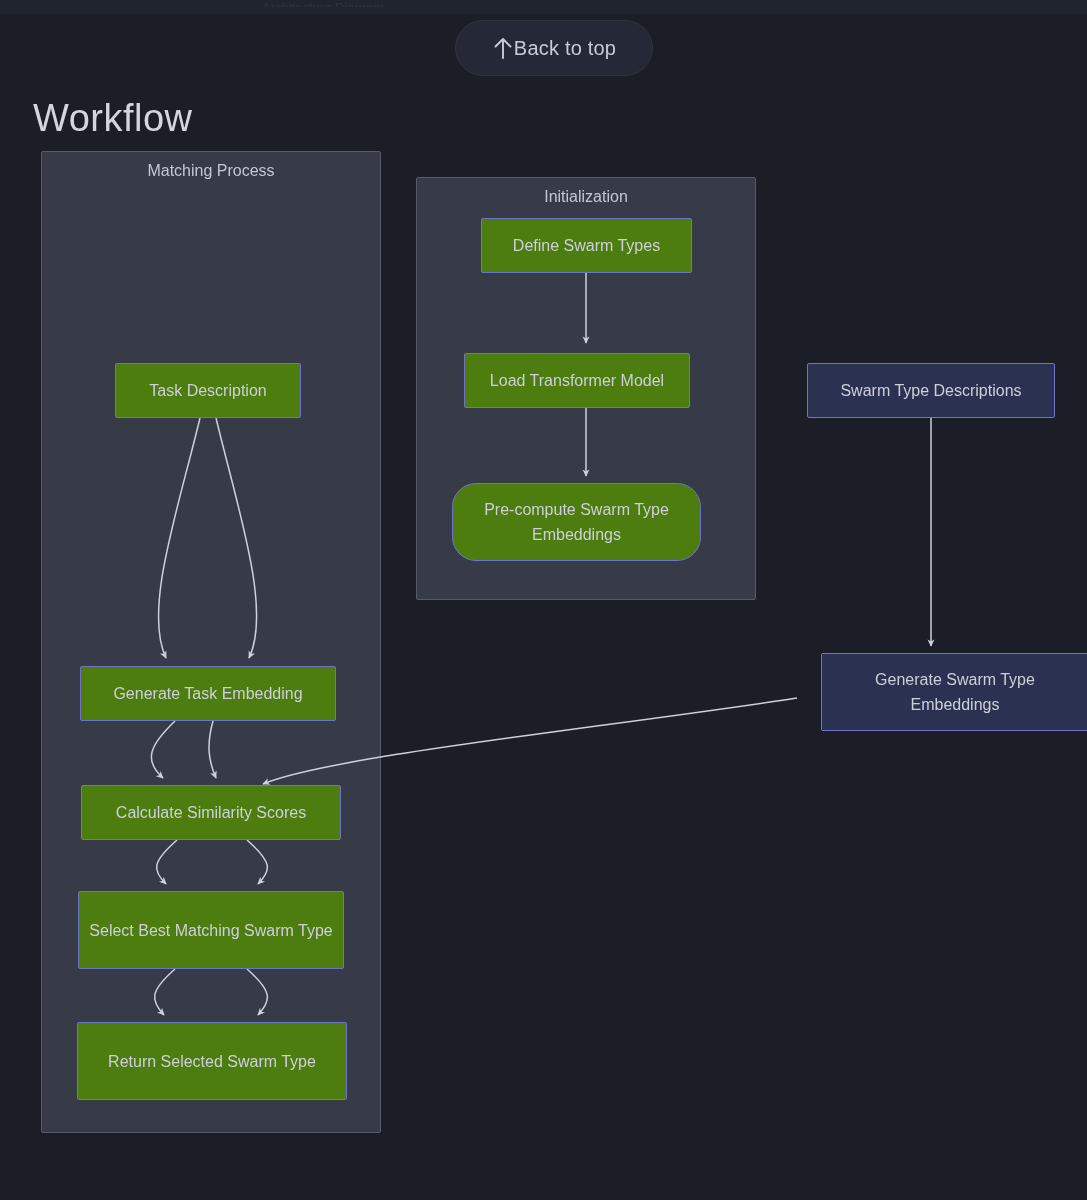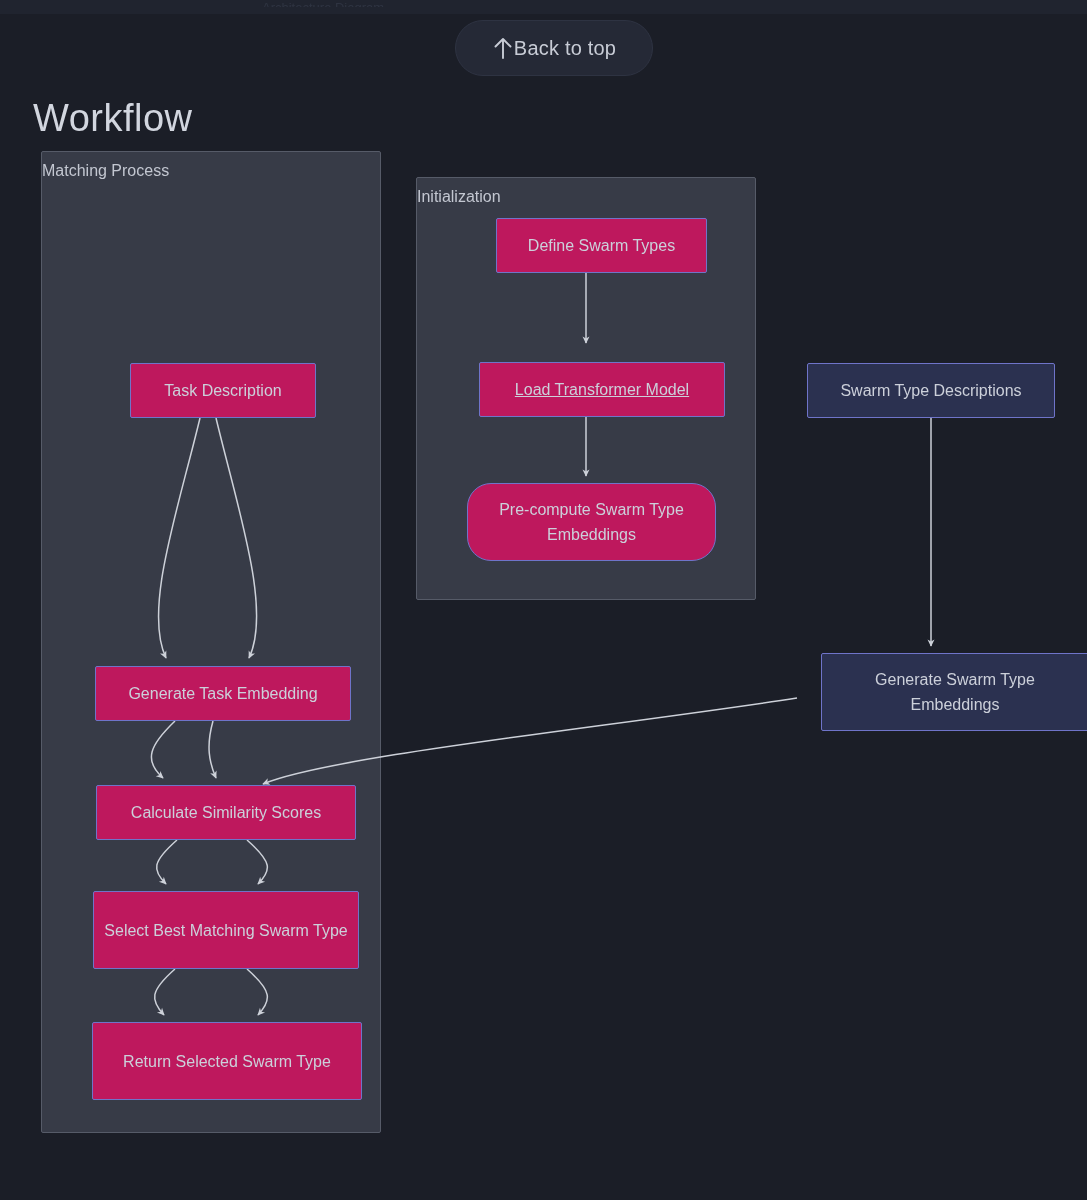--- a/index.html
+++ b/index.html
@@ -77,21 +77,21 @@
   
   .subgraph {
     position: absolute;
     background: #373b47;
     border: 1px solid #565b68;
     border-radius: 2px;
   }
   .subgraph-label {
     position: absolute;
     width: 100%;
-    text-align: left;
+    text-align: center;
     top: 10px;
     color: #c3c7d1;
     font-size: 16px;
   }
   #sg-matching { left: 41px; top: 11px; width: 340px; height: 982px; }
   #sg-init     { left: 416px; top: 37px; width: 340px; height: 423px; }
 
   
   .node {
     position: absolute;
@@ -101,31 +101,31 @@
     display: flex;
     align-items: center;
     justify-content: center;
     text-align: center;
     color: #ccd0da;
     font-size: 16px;
     line-height: 25px;
     padding: 4px 10px;
     cursor: pointer;
   }
-  .node.in-subgraph { background: #be185d; margin-left: 15px; }
+  .node.in-subgraph { background: #4d7c0f; }
 
   
   #n-task-desc     { left: 115px; top: 223px; width: 186px; height: 55px; }
   #n-gen-task-emb  { left: 80px;  top: 526px; width: 256px; height: 55px; }
   #n-calc-sim      { left: 81px;  top: 645px; width: 260px; height: 55px; }
   #n-select-best   { left: 78px;  top: 751px; width: 266px; height: 78px; }
   #n-return-swarm  { left: 77px;  top: 882px; width: 270px; height: 78px; }
 
   #n-define-swarm  { left: 481px; top: 78px;  width: 211px; height: 55px; }
-  #n-load-model    { left: 464px; top: 222px; width: 246px; height: 55px; text-decoration: underline; }
+  #n-load-model    { left: 464px; top: 213px; width: 226px; height: 55px; }
   #n-precompute    { left: 452px; top: 343px; width: 249px; height: 78px; border-radius: 24px; }
 
   #n-swarm-desc    { left: 807px; top: 223px; width: 248px; height: 55px; }
   #n-gen-swarm-emb { left: 821px; top: 513px; width: 268px; height: 78px; }
 </style>
 </head>
 <body>
 
 <div id="page">
 

